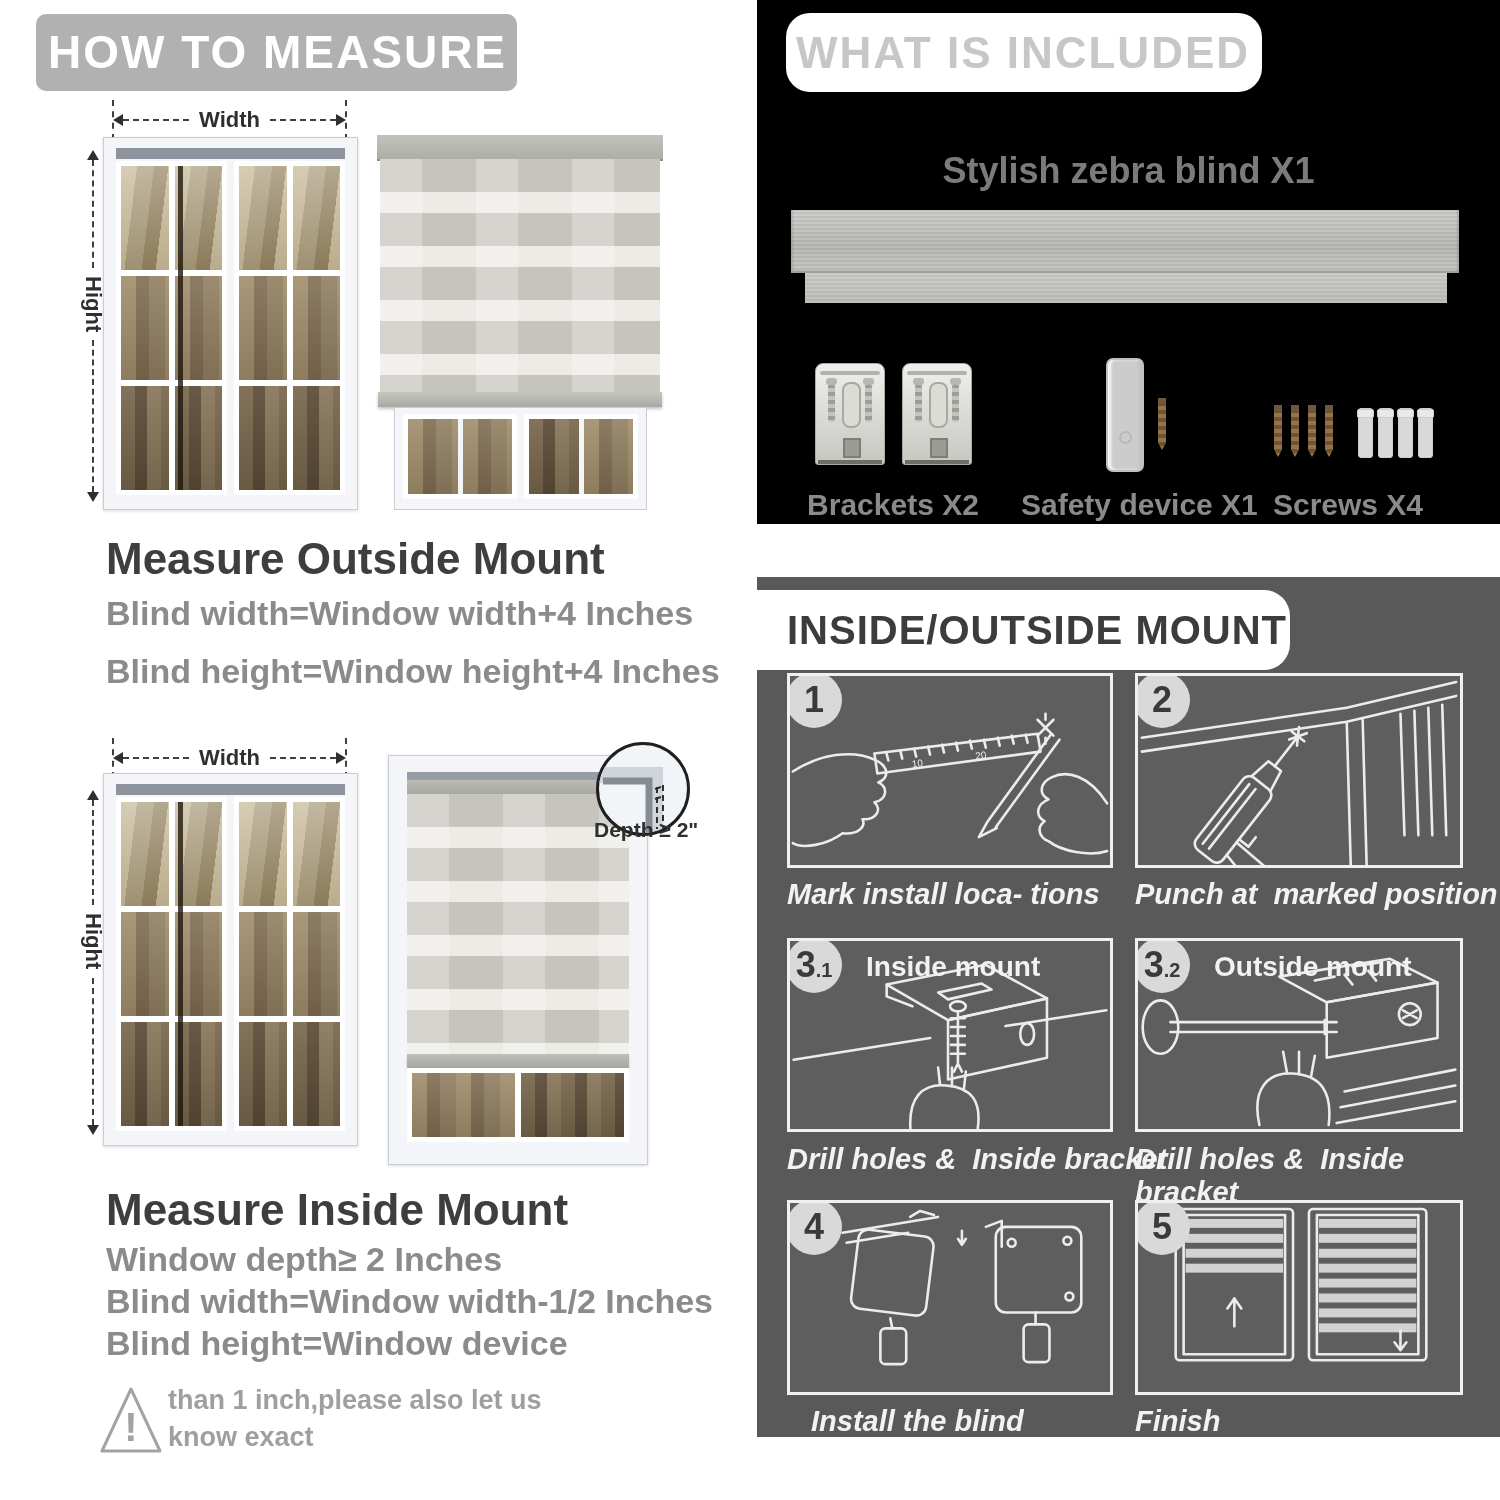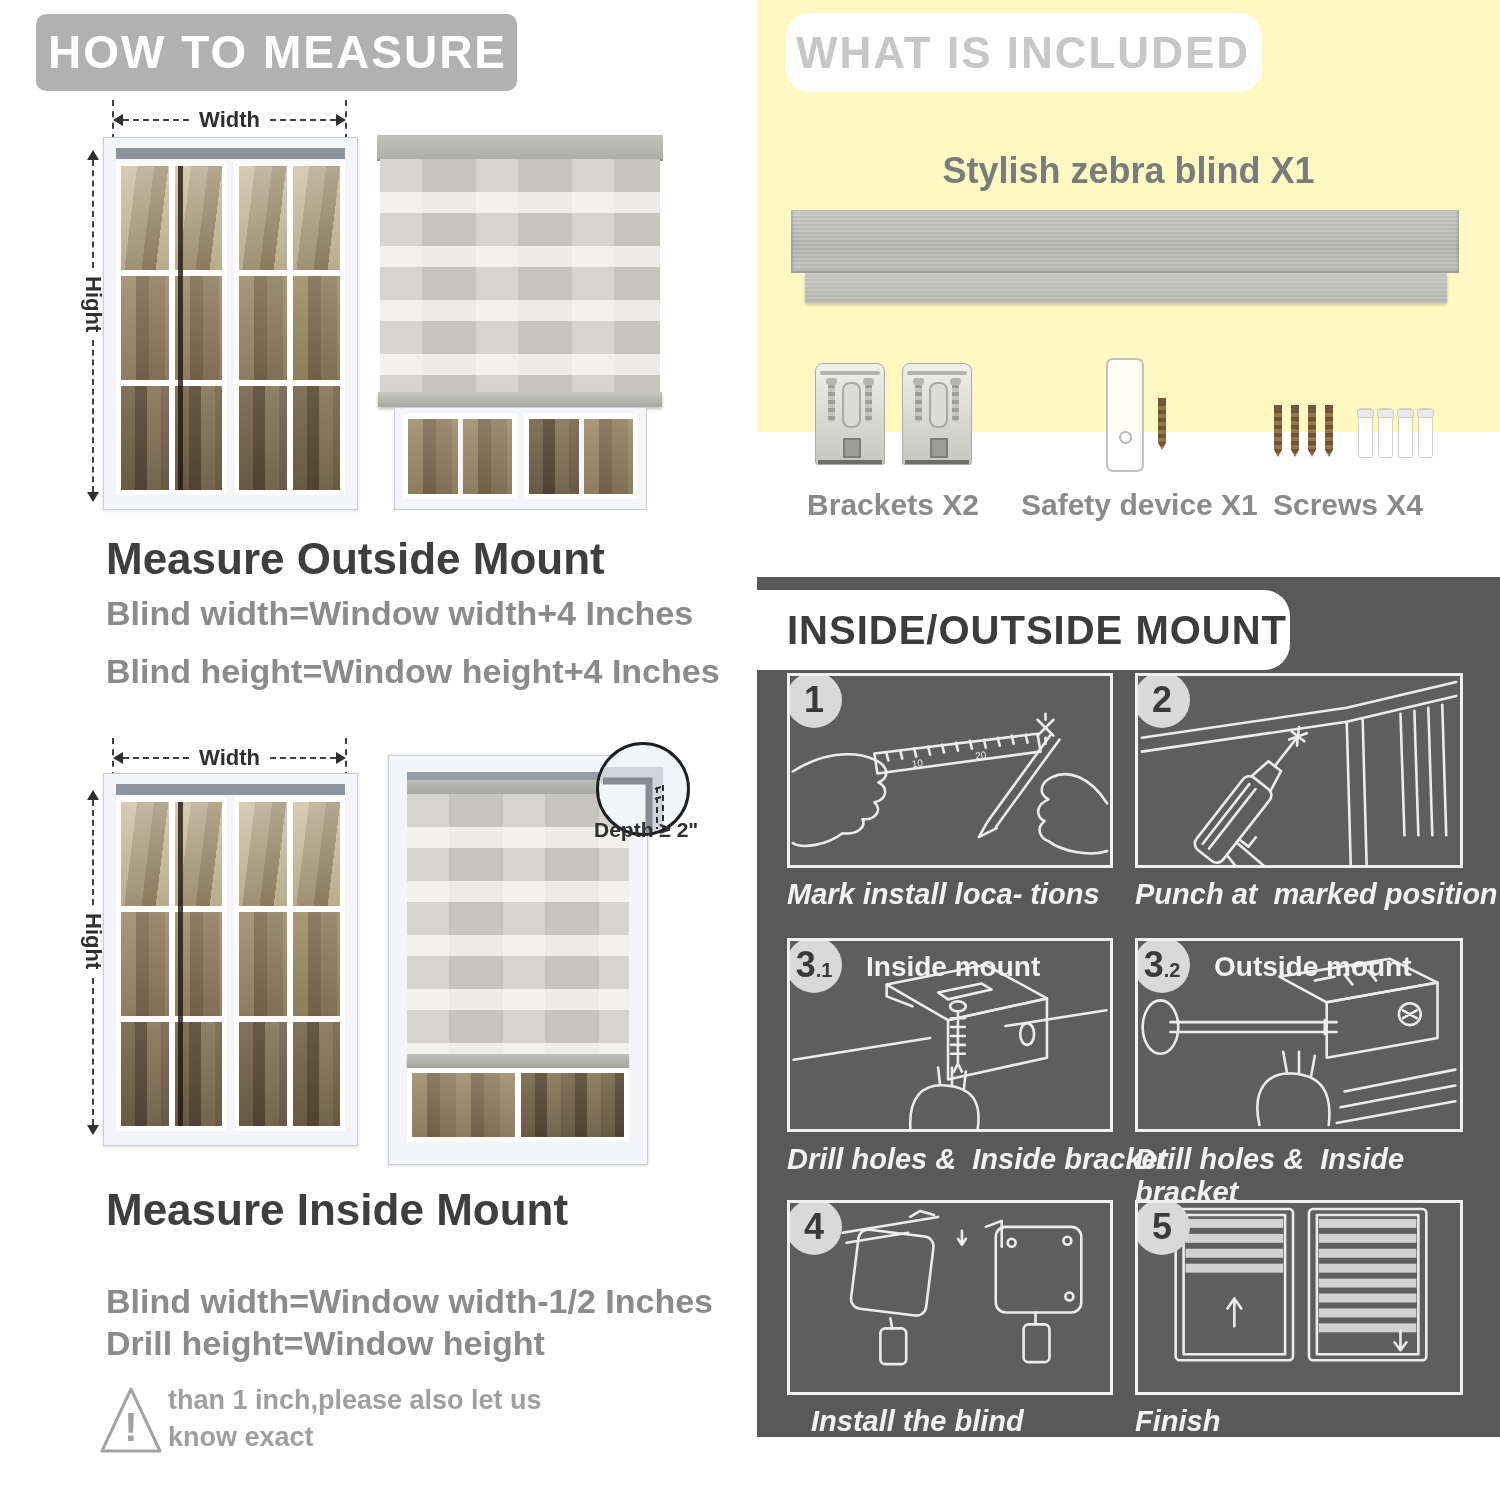--- a/index.html
+++ b/index.html
@@ -56,21 +56,21 @@
   .irail{height:14px;background:linear-gradient(180deg,#c0c0ba,#a5a59f);box-shadow:0 2px 2px rgba(0,0,0,.2);}
   .iwin{height:64px;background:#fff;display:flex;gap:6px;padding:5px;}
   .iwin .mpane{flex:1;}
 
   .magnifier{width:88px;height:88px;border-radius:50%;border:3px solid #1f1f1f;background:#f2f5f8;overflow:hidden;}
   .depth-lbl{font-size:21px;font-weight:bold;color:#2f2f2f;}
 
   .warn-text{font-size:27px;font-weight:bold;color:#9f9f9f;line-height:37px;}
 
   
-  #right-top{left:757px;top:0;width:743px;height:432px;background:#fef9c3;}
+  #right-top{left:757px;top:0;width:743px;height:524px;background:#000000;}
   .badge-right{position:absolute;left:29px;top:13px;width:476px;height:79px;background:#fff;border-radius:24px;
     color:#c7c7c7;font-size:44px;font-weight:bold;letter-spacing:2px;line-height:79px;padding-left:10px;box-sizing:border-box;}
   .stylish{position:absolute;left:0;top:150px;width:100%;text-align:center;font-size:36px;font-weight:bold;color:#7b7b7b;}
   .rail-main{position:absolute;left:34px;top:210px;width:668px;height:61px;
     background:repeating-linear-gradient(180deg,rgba(255,255,255,.07) 0 2px,rgba(0,0,0,.04) 2px 4px),linear-gradient(180deg,#cbcbc7,#b5b5b1 60%,#c2c2be);
     border-bottom:2px solid #9e9e9a;box-shadow:inset 2px 0 2px rgba(0,0,0,.12),inset -2px 0 2px rgba(0,0,0,.12);}
   .rail-sub{position:absolute;left:48px;top:273px;width:642px;height:30px;
     background:repeating-linear-gradient(180deg,rgba(255,255,255,.08) 0 2px,rgba(0,0,0,.03) 2px 4px),linear-gradient(180deg,#c8c8c4,#b9b9b5);
     box-shadow:0 2px 3px rgba(0,0,0,.2);}
   .bracket{width:68px;height:100px;background:linear-gradient(180deg,#efefeb,#c7c7c2);border:1px solid #abaaa5;border-radius:8px 8px 3px 3px;position:relative;}
@@ -228,22 +228,23 @@
       <path d="M0 30 L56 30 L56 88" stroke="#cfd5db" stroke-width="16" fill="none"></path>
       <path d="M4 36 L50 36 L50 88" stroke="#868c93" stroke-width="7" fill="none"></path>
       <path d="M58 42 L58 84" stroke="#2f2f2f" stroke-width="2" stroke-dasharray="6 4" fill="none"></path>
       <path d="M64 40 L64 84" stroke="#2f2f2f" stroke-width="2" stroke-dasharray="6 4" fill="none"></path>
       <path d="M56 44 l6 -2 m-6 12 l6 -2" stroke="#2f2f2f" stroke-width="2" fill="none"></path>
     </svg>
   </div>
   <div class="abs depth-lbl" style="left:594px;top:818px;width:120px;">Depth ≥ 2"</div>
 
   <div class="abs h2" style="left:106px;top:1185px;">Measure Inside Mount</div>
+  <div class="abs formula" style="left:106px;top:1240px;">Window depth≥ 2 Inches</div>
   <div class="abs formula" style="left:106px;top:1282px;">Blind width=Window width-1/2 Inches</div>
-  <div class="abs formula" style="left:106px;top:1324px;">Drill height=Window height</div>
+  <div class="abs formula" style="left:106px;top:1324px;">Blind height=Window device</div>
 
   <div class="abs" style="left:98px;top:1383px;width:66px;height:74px;">
     <svg viewBox="0 0 66 74" width="66" height="74">
       <path d="M33 6 L62 68 L4 68 Z" stroke="#a3a3a3" stroke-width="3" fill="none" stroke-linejoin="round"></path>
       <text x="33" y="58" text-anchor="middle" font-size="40" font-weight="bold" fill="#a3a3a3" font-family="Liberation Sans, sans-serif">!</text>
     </svg>
   </div>
   <div class="abs warn-text" style="left:168px;top:1382px;width:400px;">
     <div>than 1 inch,please also let us know exact</div>
 

